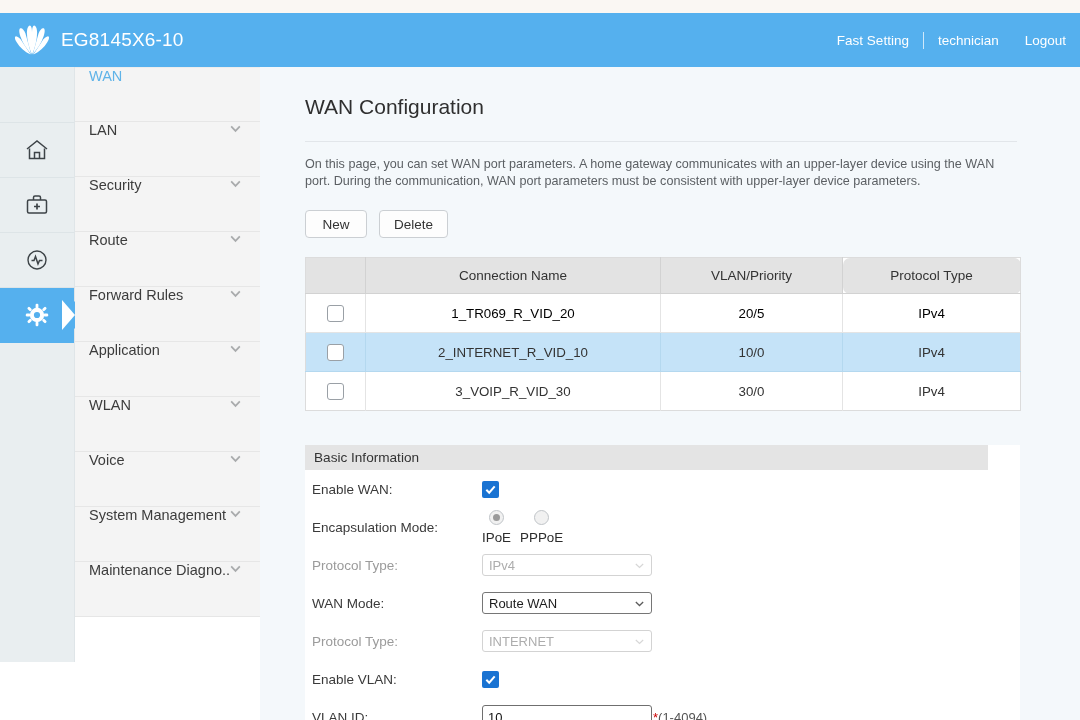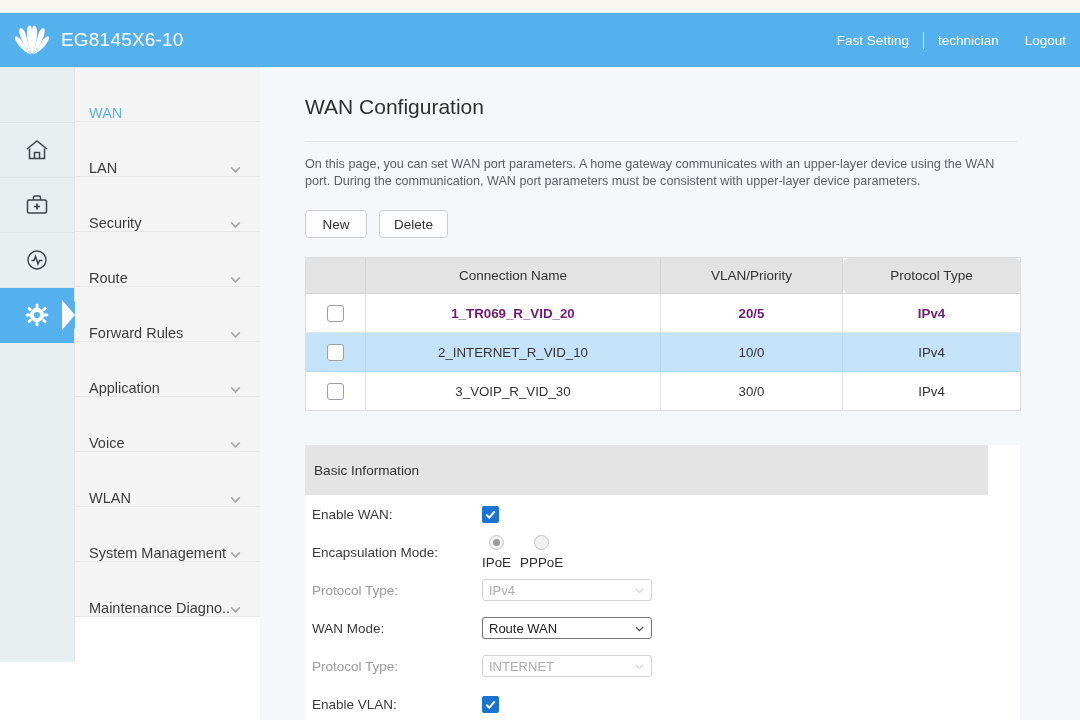--- a/index.html
+++ b/index.html
@@ -66,21 +66,21 @@
   }
   .rail-ico { width:26px; height:26px; display:block; position:relative; z-index:3;}
 
   
   .menu {
     position:absolute; left:75px; top:67px; width:185px; height:595px;
     background:#ffffff;
   }
   .menu-inner { background:#f4f4f4; }
   .menu-item {
-    height:55px; display:flex; align-items:flex-end; padding:0 18px 0 14px;
+    height:55px; display:flex; align-items:flex-start; padding:0 18px 0 14px;
     border-bottom:1px solid #e6e6e6; font-size:14.5px; color:#3c3c3c;
     background:#f4f4f4; cursor:pointer;
   }
   .menu-item:first-child { border-top:1px solid #ededed; }
   .menu-item.active { color:#5fb3e8; }
   .menu-label { flex:1; white-space:nowrap; overflow:hidden; }
   .chev { width:13px; height:13px; flex:none; opacity:.55; }
 
   
   .main {
@@ -117,33 +117,33 @@
   .tbl td {
     height:39px; text-align:center; font-size:13.3px; color:#333;
     border-right:1px solid #e4e4e4; border-bottom:1px solid #e4e4e4;
   }
   .tbl td:last-child { border-right:none; }
   .tbl tr:last-child td { border-bottom:none; }
   .col-chk { width:60px; }
   .col-name { width:295px; }
   .col-vlan { width:182px; }
   .col-proto { width:178px;border-radius:7px; }
-  tr.dim td { color:#701a75;font-weight:bold; }
+  tr.dim td { color:#000000; }
   tr.sel td { background:#c5e3f8; border-right-color:#b4d8ef; border-bottom-color:#b4d8ef;}
   .chk {
     width:17px; height:17px; border:1px solid #9aa0a6; border-radius:3px;
     background:#fff; display:inline-block; vertical-align:middle;
   }
 
   
   .form-panel {
     margin-top:34px; width:715px; background:#ffffff; padding-bottom:10px;
   }
   .form-head {
-    height:50px; background:#e4e4e4; display:flex; align-items:center;
+    height:25px; background:#e4e4e4; display:flex; align-items:center;
     padding-left:9px; font-size:13.6px; color:#333; width:683px;
   }
   .frow {
     display:flex; align-items:center; height:38px; padding-left:7px;
   }
   .flabel { width:170px; font-size:13.5px; color:#3a3a3a; }
   .flabel.dis { color:#9b9b9b; }
   .fctl { flex:1; display:flex; align-items:center; }
 
   .cbox {
@@ -291,28 +291,28 @@
       </div>
 
       <div class="menu-item">
         <span class="menu-label">Application</span>
         <svg class="chev" viewBox="0 0 12 12" fill="none" stroke="#6c7073" stroke-width="1.6">
             <path d="M2 4 L6 8.2 L10 4"></path>
           </svg>
       </div>
 
       <div class="menu-item">
+        <span class="menu-label">WLAN</span>
+        <svg class="chev" viewBox="0 0 12 12" fill="none" stroke="#6c7073" stroke-width="1.6">
+            <path d="M2 4 L6 8.2 L10 4"></path>
+          </svg>
+      </div>
+
+      <div class="menu-item">
         <span class="menu-label">Voice</span>
-        <svg class="chev" viewBox="0 0 12 12" fill="none" stroke="#6c7073" stroke-width="1.6">
-            <path d="M2 4 L6 8.2 L10 4"></path>
-          </svg>
-      </div>
-
-      <div class="menu-item">
-        <span class="menu-label">WLAN</span>
         <svg class="chev" viewBox="0 0 12 12" fill="none" stroke="#6c7073" stroke-width="1.6">
             <path d="M2 4 L6 8.2 L10 4"></path>
           </svg>
       </div>
 
       <div class="menu-item">
         <span class="menu-label">System Management</span>
         <svg class="chev" viewBox="0 0 12 12" fill="none" stroke="#6c7073" stroke-width="1.6">
             <path d="M2 4 L6 8.2 L10 4"></path>
           </svg>

